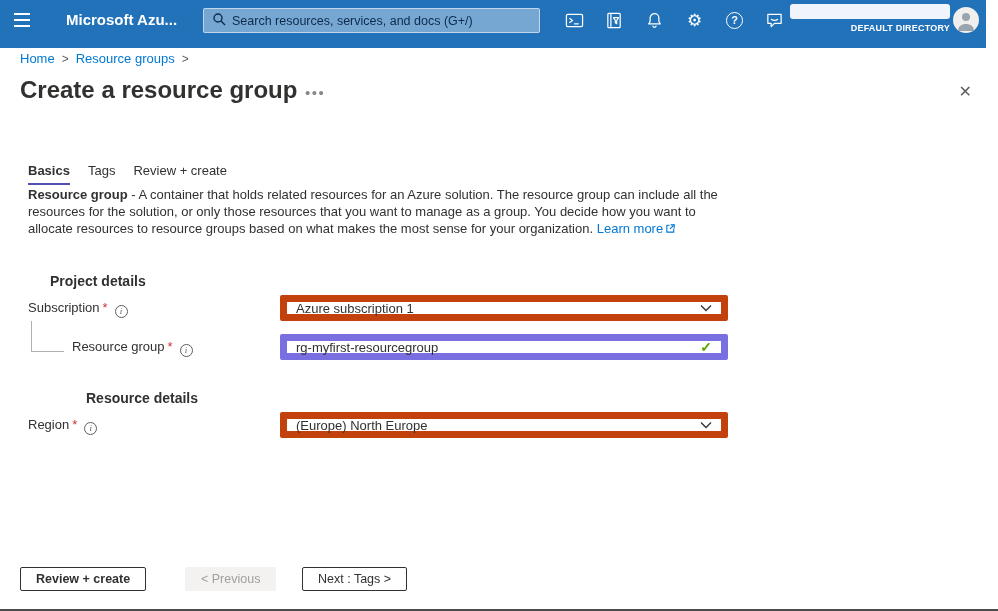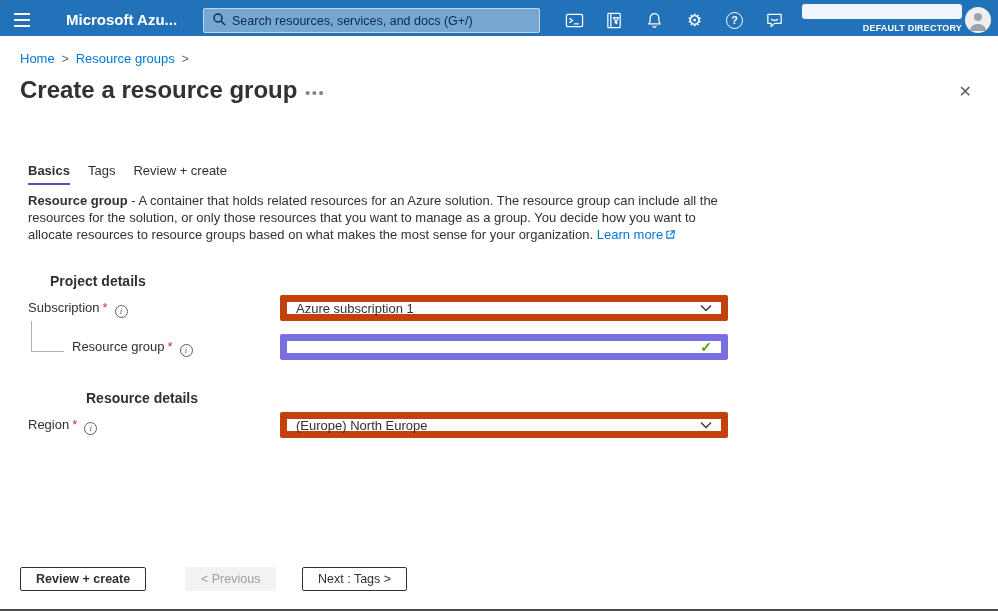--- a/index.html
+++ b/index.html
@@ -7,21 +7,21 @@
   body {
     font-family: "Liberation Sans", sans-serif;
     background: #ffffff;
     color: #323130;
     position: relative;
     overflow: hidden;
   }
 
   
   .topbar {
-    position: absolute; top: 0; left: 0; right: 0; height: 36px;
+    position: absolute; top: 0; left: 0; right: 12px; height: 48px;
     background: #2272b9;
   }
   .hamburger {
     position: absolute; left: 12px; top: 9px; width: 22px; height: 22px;
     display: flex; flex-direction: column; justify-content: center; gap: 4px; cursor: pointer;
   }
   .hamburger i { display: block; width: 16px; height: 2px; background: #fff; margin-left: 2px; }
   .app-title {
     position: absolute; left: 66px; top: 0; height: 40px; line-height: 40px;
     color: #fff; font-size: 15px; font-weight: 700; cursor: pointer; white-space: nowrap;
@@ -81,21 +81,21 @@
     position: absolute; right: 26px; top: 82px; color: #605e5c; font-size: 16px; cursor: pointer;
   }
 
   
   .tabs { position: absolute; left: 28px; top: 163px; display: flex; gap: 18px; font-size: 13px; }
   .tab { padding-bottom: 5px; border-bottom: 2px solid transparent; cursor: pointer; color: #323130; }
   .tab.active { font-weight: 700; border-bottom-color: #4f52b2; }
 
   
   .description {
-    position: absolute; left: 28px; top: 192px; width: 693px;
+    position: absolute; left: 28px; top: 186px; width: 693px;
     font-size: 13px; line-height: 17px; color: #323130;
   }
   .description .lead { font-weight: 700; }
   .description a { color: #0078d4; text-decoration: none; cursor: pointer; }
   .ext-icon { display: inline-block; vertical-align: -1px; margin-left: 2px; }
 
   
   .section-heading { position: absolute; left: 28px; font-size: 14px; font-weight: 700; color: #323130; padding-left: 22px; }
   .heading-project { top: 273px; }
   .heading-resource { top: 390px; margin-left: 36px; }
@@ -242,20 +242,21 @@
     <svg width="12" height="8" viewBox="0 0 12 8" fill="none" stroke="#323130" stroke-width="1.3">
         <path d="M1 1.5l5 5 5-5"></path>
       </svg>
   </span>
 </div>
 
 <div class="connector"></div>
 
 <div class="field-label label-resource-group"><span>Resource group</span><span class="req">*</span><span class="info-icon">i</span></div>
 <div class="field field-rg">
+  <input type="text" value="rg-myfirst-resourcegroup" style="">
   <span class="valid-check">✓</span>
 </div>
 
 <div class="section-heading heading-resource">Resource details</div>
 
 <div class="field-label label-region"><span>Region</span><span class="req">*</span><span class="info-icon">i</span></div>
 <div class="field field-region">
   <span>(Europe) North Europe</span>
   <span class="chev">
     <svg width="12" height="8" viewBox="0 0 12 8" fill="none" stroke="#323130" stroke-width="1.3">

